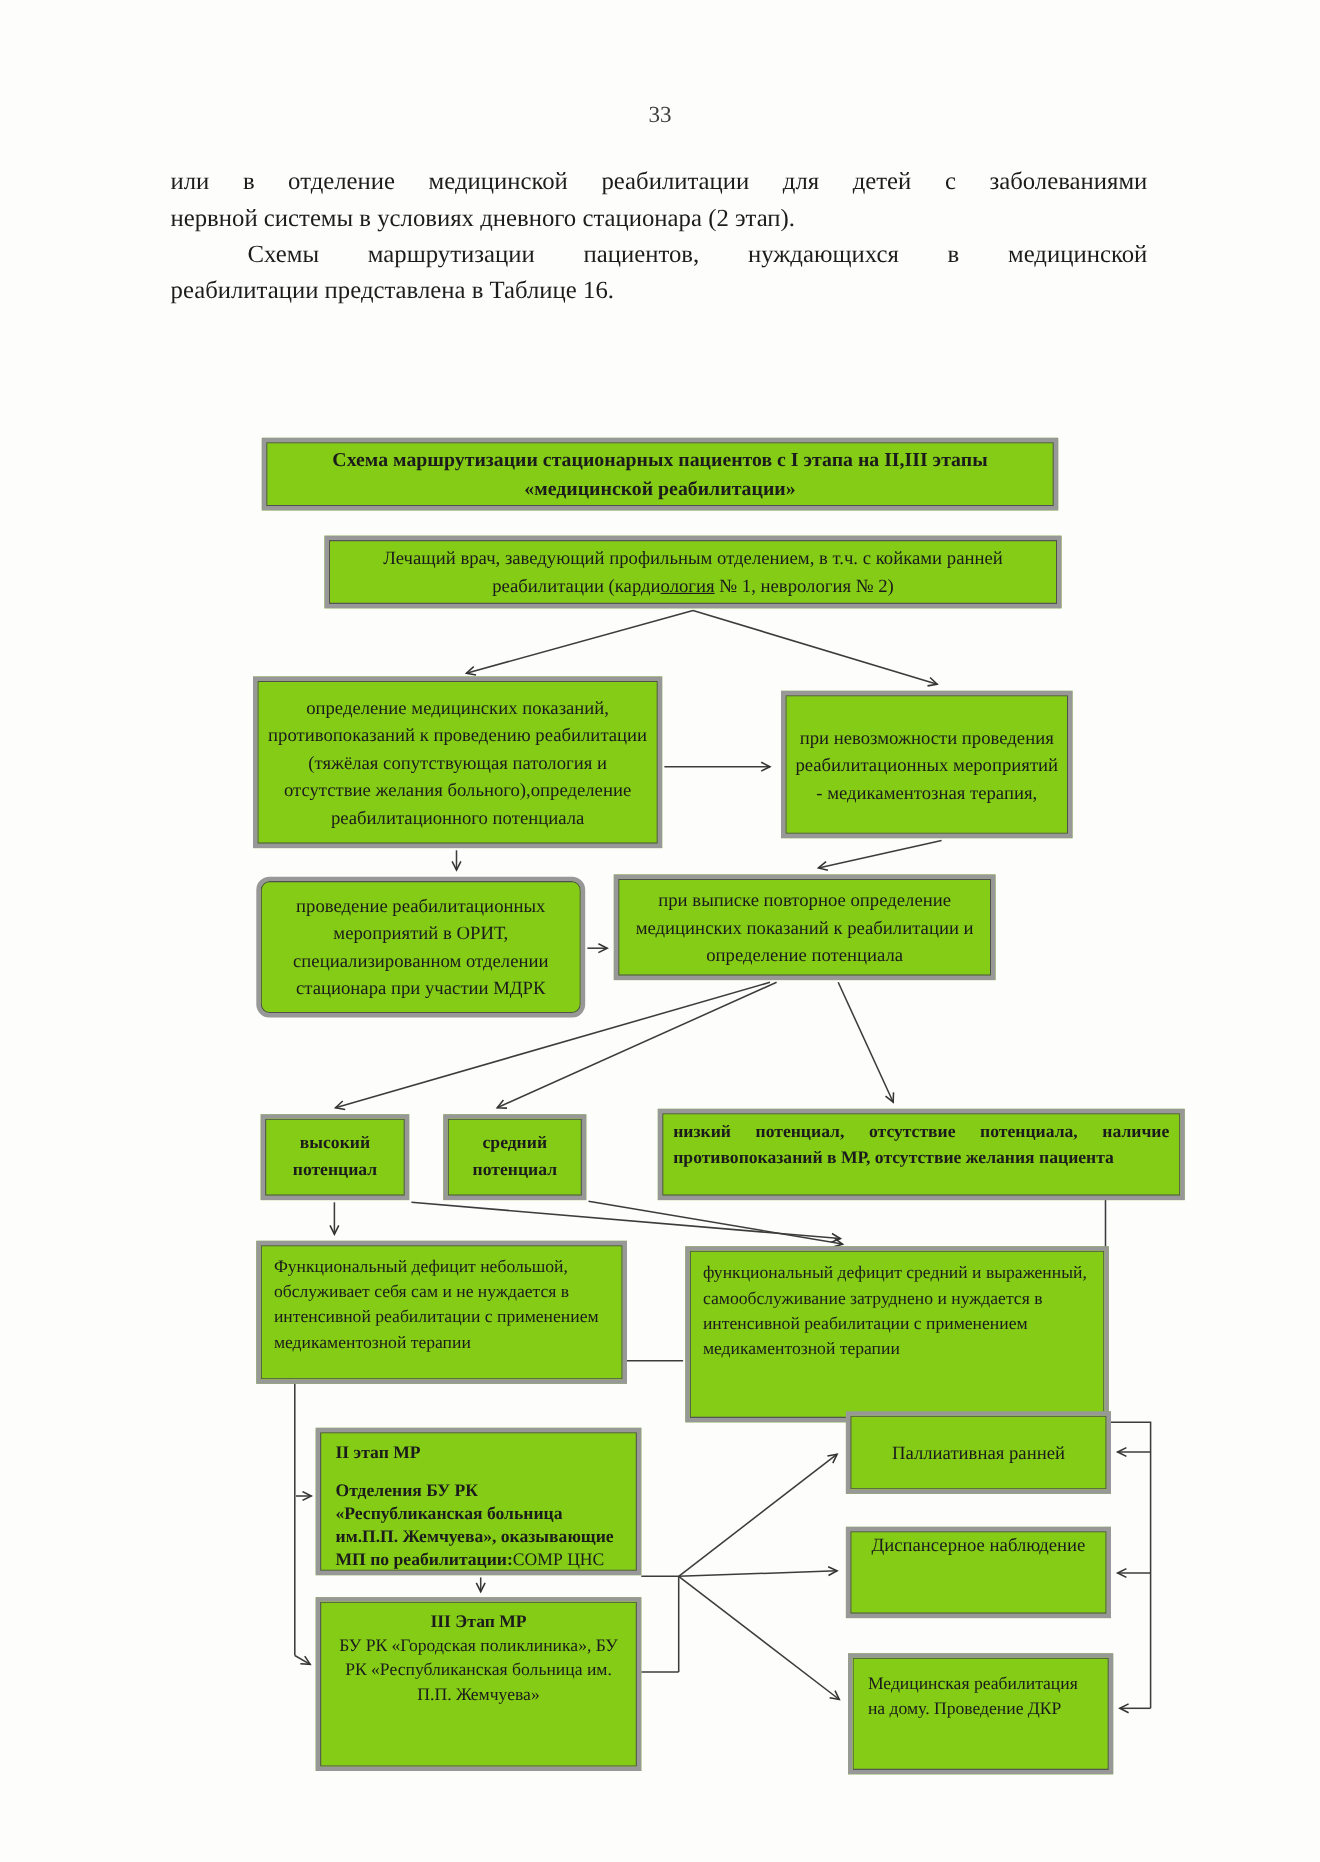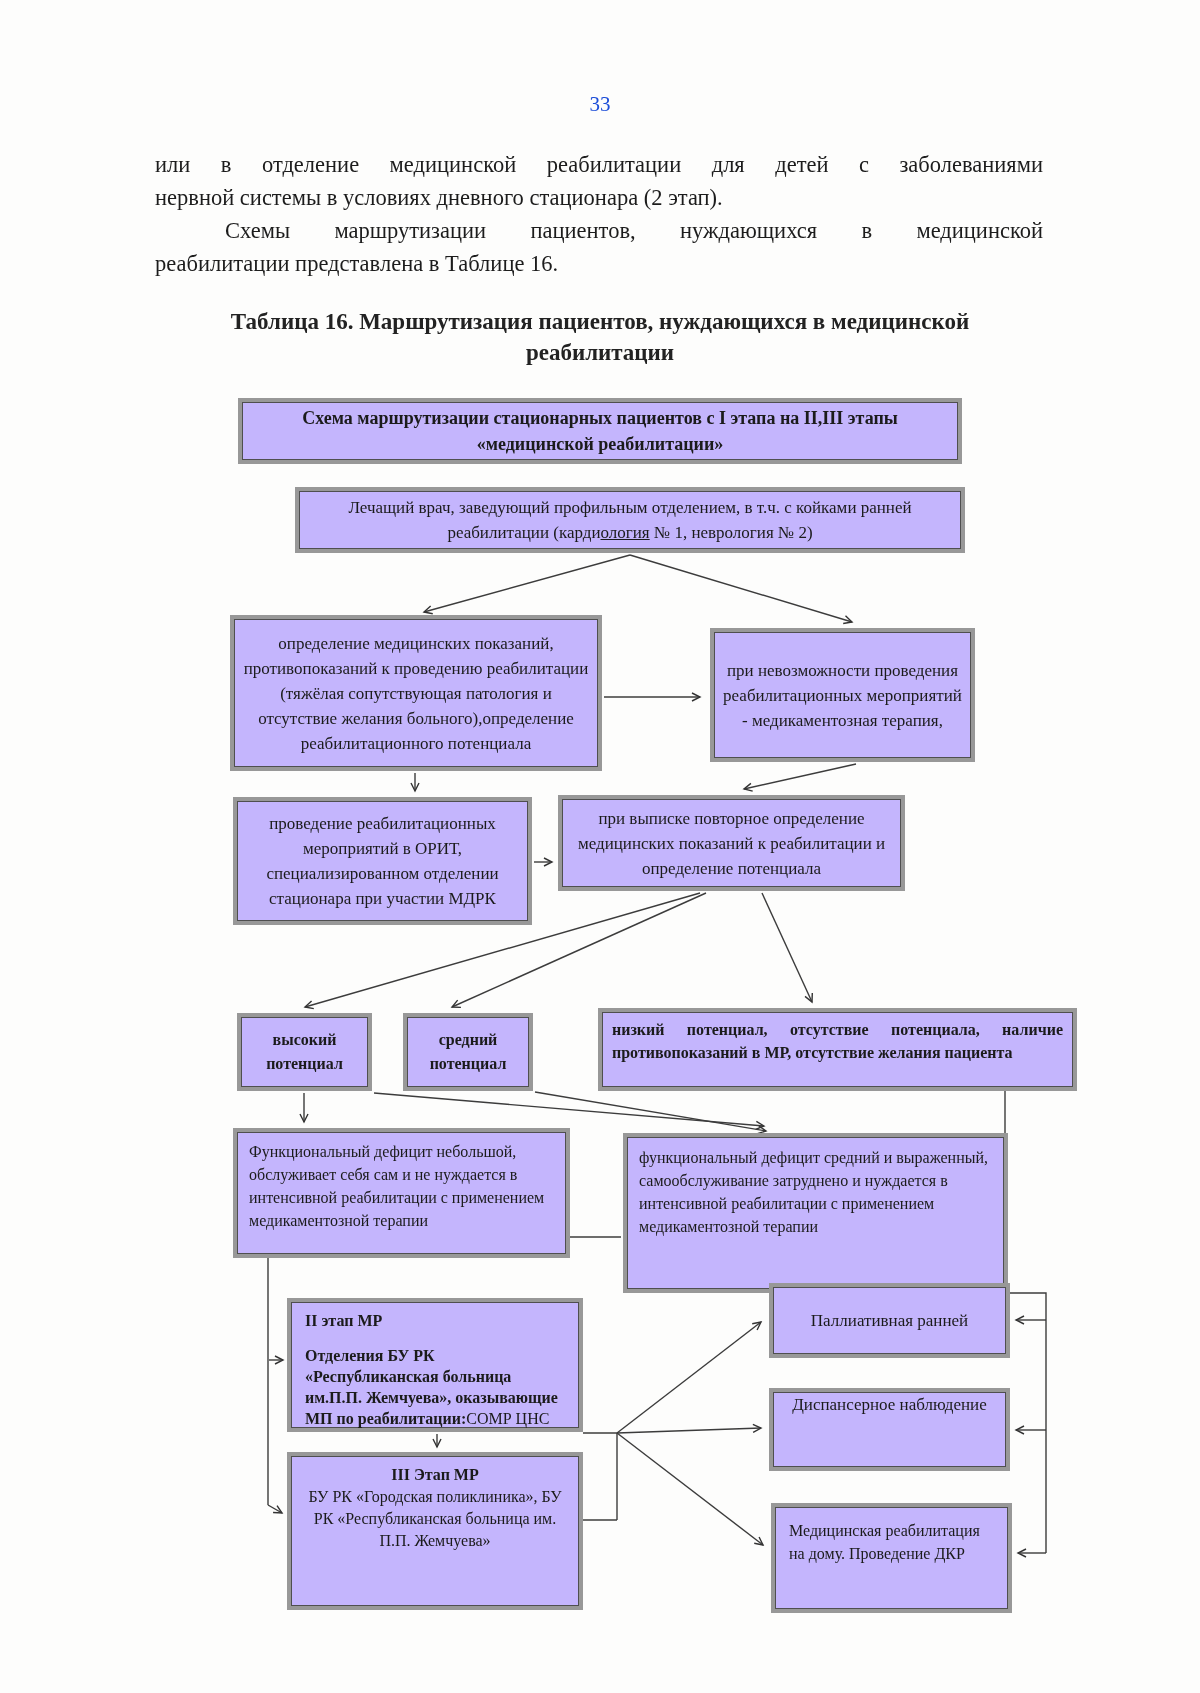--- a/index.html
+++ b/index.html
@@ -4,45 +4,45 @@
 <style>
   * { margin:0; padding:0; box-sizing:border-box; }
   body {
     width:1200px; height:1693px; background:#fdfdfc; position:relative;
     font-family:"Liberation Serif","DejaVu Serif",serif; color:#1c1c1c;
   }
   .page { position:absolute; inset:0; }
 
   
   .pagenum { position:absolute; top:92px; left:0; width:1200px; text-align:center;
-             font-size:21px; color:#1d4ed8; }
+             font-size:21px; color:#404040; }
   .para { position:absolute; left:155px; width:888px; font-size:22.5px; line-height:33px; }
   #p1 { top:148px; }
   #p2 { top:214px; }
   .jline { text-align:justify; text-align-last:justify; }
   .jlast { text-align:left; }
   .indent { padding-left:70px; }
   .caption { position:absolute; top:306px; left:150px; width:900px; text-align:center;
              font-weight:bold; font-size:23px; line-height:31px; color:#222; }
 
   
   .fbox {
-    position:absolute; background:#c4b5fd;
+    position:absolute; background:#84cc16;
     border:4px solid #989898;
     box-shadow: inset 0 0 0 1px #4f4f4f;
     font-size:17px; line-height:25px; color:#1b1b1b;
   }
   .center { display:flex; align-items:center; justify-content:center; text-align:center; }
   .bold { font-weight:bold; }
 
   #b-scheme   { left:238px; top:398px; width:724px; height:66px; font-size:18px; line-height:26px; font-weight:bold; padding:4px 14px; }
   #b-doctor   { left:295px; top:487px; width:670px; height:66px; padding:4px 12px; }
   #b-indic    { left:230px; top:615px; width:372px; height:156px; padding:2px 8px; }
   #b-imposs   { left:710px; top:628px; width:265px; height:134px; padding:2px 6px; }
-  #b-orit     { left:233px; top:797px; width:299px; height:128px; padding:2px 8px; }
+  #b-orit     { left:233px; top:797px; width:299px; height:128px; padding:2px 8px;border-radius:12px; }
   #b-disch    { left:558px; top:795px; width:347px; height:96px; padding:2px 8px; }
   #b-high     { left:237px; top:1013px; width:135px; height:78px; font-size:16px; line-height:24px; font-weight:bold;text-align:center; }
   #b-mid      { left:403px; top:1013px; width:130px; height:78px; font-size:16px; line-height:24px; font-weight:bold; }
   #b-low      { left:598px; top:1008px; width:479px; height:83px; font-size:16px; line-height:23px; font-weight:bold;
                 padding:6px 10px; text-align:justify; }
   #b-defsmall { left:233px; top:1128px; width:337px; height:130px; font-size:16px; line-height:23px; padding:8px 12px; }
   #b-defbig   { left:623px; top:1133px; width:385px; height:160px; font-size:16px; line-height:23px; padding:9px 12px; }
   #b-stage2   { left:287px; top:1298px; width:296px; height:134px; font-size:16px; line-height:21px; font-weight:bold; padding:8px 14px; }
   #b-stage2 .gap { height:14px; }
   #b-stage2 .reg { font-weight:normal;margin-top:12px; }
@@ -65,24 +65,20 @@
   <div class="para" id="p1">
     <div class="jline">или в отделение медицинской реабилитации для детей с заболеваниями</div>
     <div class="jlast">нервной системы в условиях дневного стационара (2 этап).</div>
   </div>
 
   <div class="para" id="p2">
     <div class="jline indent">Схемы маршрутизации пациентов, нуждающихся в медицинской</div>
     <div class="jlast">реабилитации представлена в Таблице 16.</div>
   </div>
 
-  <div class="caption">
-    <div>Таблица 16. Маршрутизация пациентов, нуждающихся в медицинской</div>
-    <div>реабилитации</div>
-  </div>
 
   <svg class="wires" width="1200" height="1693" viewBox="0 0 1200 1693">
     <defs>
       <marker id="arr" markerWidth="12" markerHeight="12" refX="9" refY="5" orient="auto" markerUnits="userSpaceOnUse">
         <path d="M1,1 L9,5 L1,9" fill="none" stroke="#333" stroke-width="1.4"></path>
       </marker>
     </defs>
     <g stroke="#3c3c3c" stroke-width="1.4" fill="none">
 
       <line x1="630" y1="555" x2="424" y2="612" marker-end="url(#arr)"></line>

